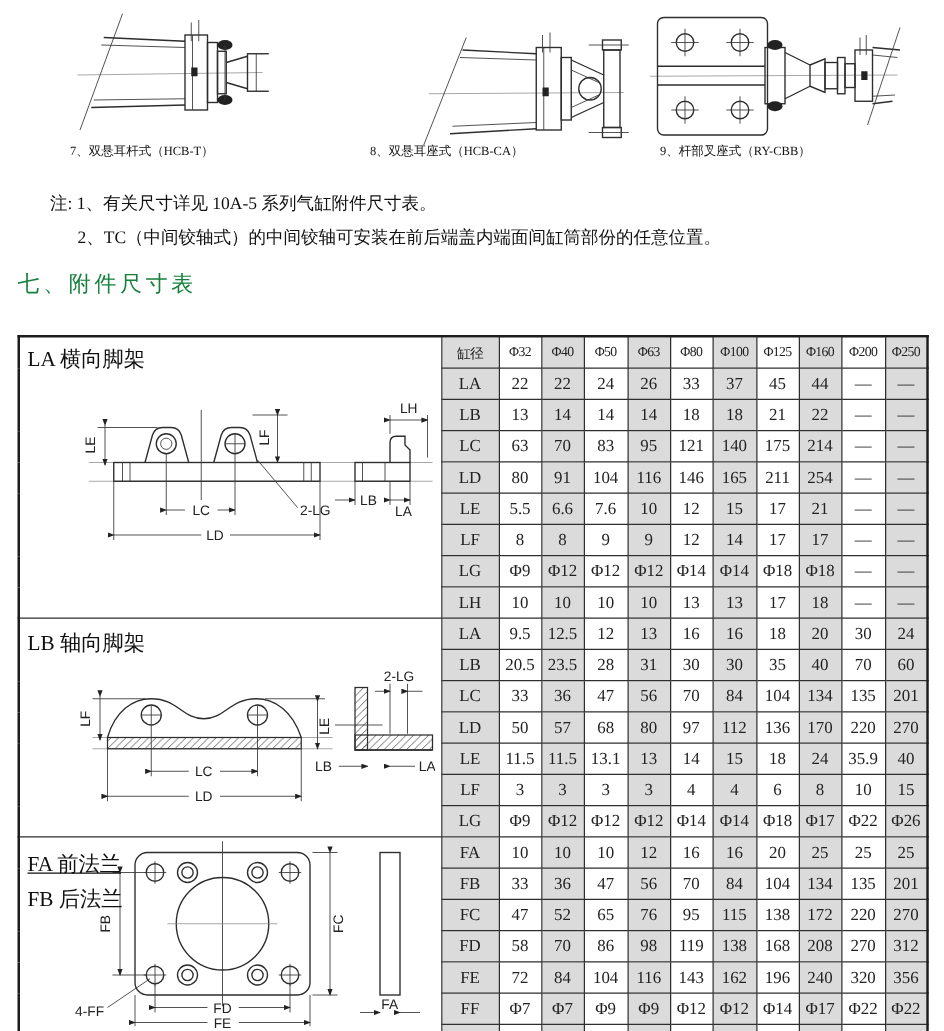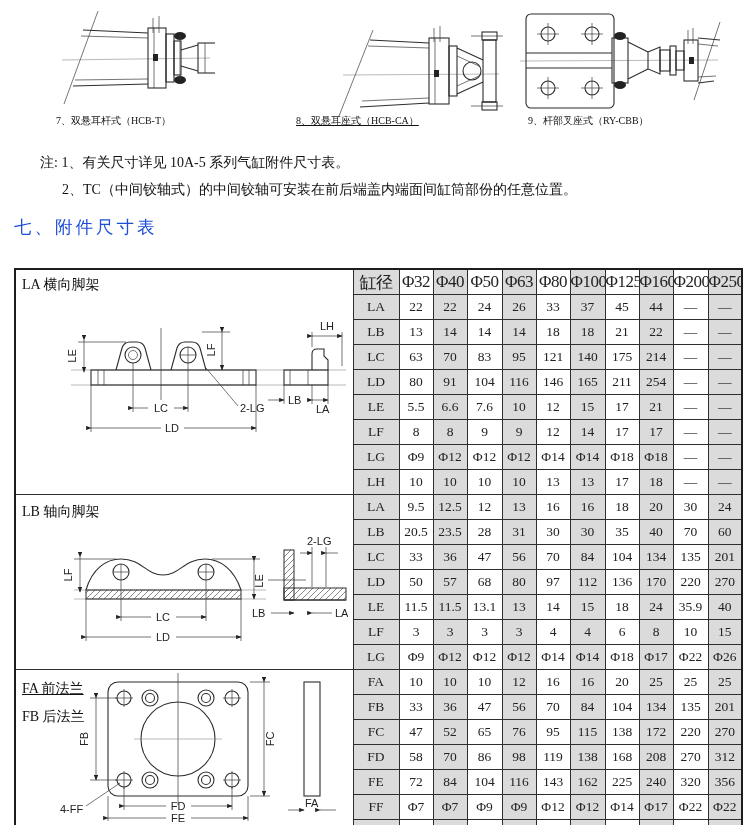--- a/index.html
+++ b/index.html
@@ -4,37 +4,37 @@
 <style>
   html,body{margin:0;padding:0;}
   body{
     width:755px;height:825px;position:relative;overflow:hidden;
     background:#ffffff;color:#1c1c1c;
     font-family:"Liberation Serif","DejaVu Serif",serif;
   }
   .abs{position:absolute;}
   .caption{font-size:10px;white-space:nowrap;color:#111;}
   .note{font-size:14px;white-space:nowrap;color:#111;}
-  .heading{font-size:17.5px;letter-spacing:3px;color:#1d4ed8;}
+  .heading{font-size:17.5px;letter-spacing:3px;color:#15803d;}
   
   #tablewrap{position:absolute;left:14px;top:268px;width:729px;}
   table{border-collapse:collapse;table-layout:fixed;width:727px;}
   td,th{
     border:1px solid #2e2e2e;height:24px;padding:0;margin:0;
     text-align:center;vertical-align:middle;overflow:hidden;
     font-family:"Liberation Serif","DejaVu Serif",serif;
     font-size:13.5px;font-weight:normal;color:#222;background:#ffffff;
   }
   table{border:2px solid #1d1d1d;}
-  th{font-size:17px;letter-spacing:-0.5px;}
+  th{font-size:11px;letter-spacing:-0.5px;}
   td.g,th.g{background:#dbdbdb;}
   td.diagram{background:#ffffff;}
   
   .dcell{position:absolute;left:16px;width:332px;pointer-events:none;}
-  .dlabel{position:absolute;left:6px;font-size:14px;color:#111;white-space:nowrap;}
+  .dlabel{position:absolute;left:6px;font-size:17px;color:#111;white-space:nowrap;}
   svg text{font-family:"Liberation Sans","DejaVu Sans",sans-serif;font-size:11px;fill:#222;}
   svg{stroke-linecap:butt;}
   .thin{stroke:#8a8a8a;stroke-width:0.6;}
   .ln{stroke:#2d2d2d;stroke-width:1.1;fill:none;}
   .lt{stroke:#3a3a3a;stroke-width:0.7;fill:none;}
 </style>
 </head>
 <body>
 
 <svg class="abs" style="left:50px;top:3px;" width="165" height="110" viewBox="0 0 165 110">
@@ -118,21 +118,21 @@
   <line class="lt" x1="185" y1="28" x2="185" y2="44"></line>
   <rect x="181" y="57" width="5" height="7" fill="#222"></rect>
   <polyline class="ln" points="190,38 212,40"></polyline>
   <polyline class="lt" points="190,44 210,46"></polyline>
   <polyline class="ln" points="190,83 206,81"></polyline>
   <polyline class="lt" points="190,77 208,76"></polyline>
   <line class="lt" x1="186" y1="100" x2="212" y2="22"></line>
 </svg>
 
 <div class="abs caption" style="left:56px;top:114px;">7、双悬耳杆式（HCB-T）</div>
-<div class="abs caption" style="left:296px;top:114px;text-decoration:underline;">8、双悬耳座式（HCB-CA）</div>
+<div class="abs caption" style="left:296px;top:114px;">8、双悬耳座式（HCB-CA）</div>
 <div class="abs caption" style="left:528px;top:114px;">9、杆部叉座式（RY-CBB）</div>
 
 <div class="abs note" style="left:40px;top:154px;">注: 1、有关尺寸详见 10A-5 系列气缸附件尺寸表。</div>
 <div class="abs note" style="left:62px;top:181px;">2、TC（中间铰轴式）的中间铰轴可安装在前后端盖内端面间缸筒部份的任意位置。</div>
 
 <div class="abs heading" style="left:14px;top:215px;">七、附件尺寸表</div>
 
 <div id="tablewrap">
   <table id="dimtable">
     <colgroup>
@@ -414,21 +414,21 @@
           <td class="g">312</td>
         </tr>
         <tr>
           <td class="g">FE</td>
           <td>72</td>
           <td class="g">84</td>
           <td>104</td>
           <td class="g">116</td>
           <td>143</td>
           <td class="g">162</td>
-          <td>225</td>
+          <td>196</td>
           <td class="g">240</td>
           <td>320</td>
           <td class="g">356</td>
         </tr>
         <tr>
           <td class="g">FF</td>
           <td>Φ7</td>
           <td class="g">Φ7</td>
           <td>Φ9</td>
           <td class="g">Φ9</td>

